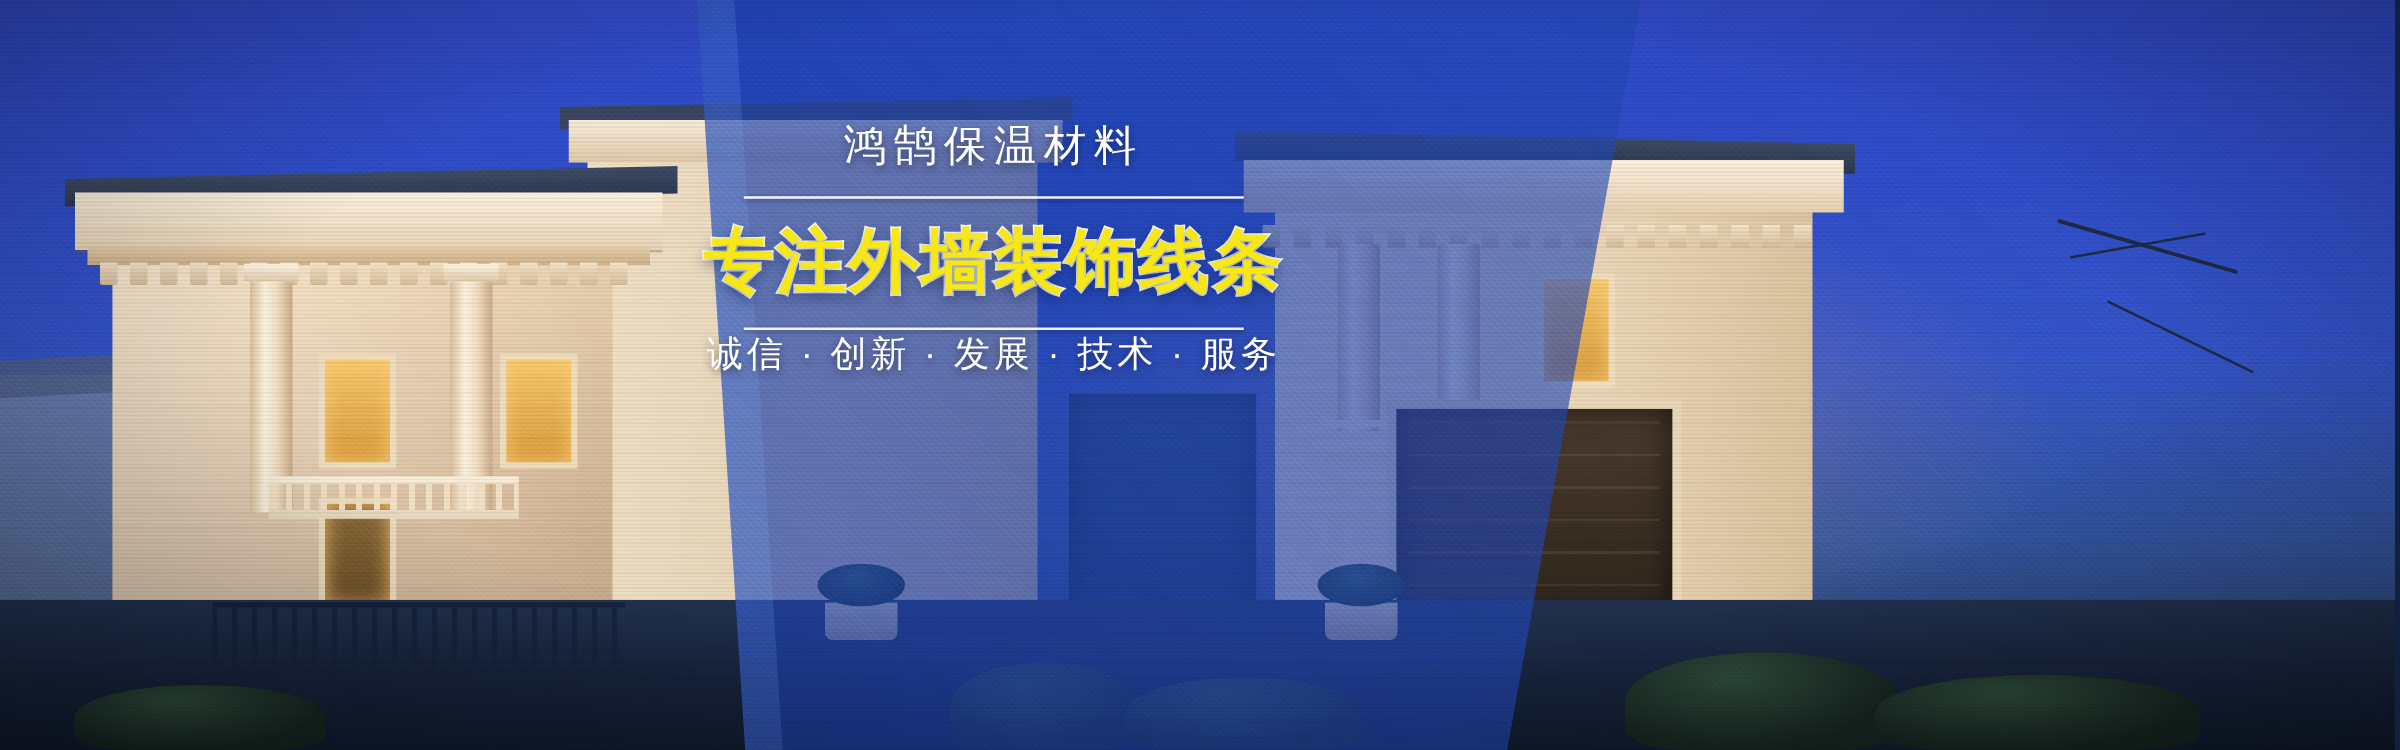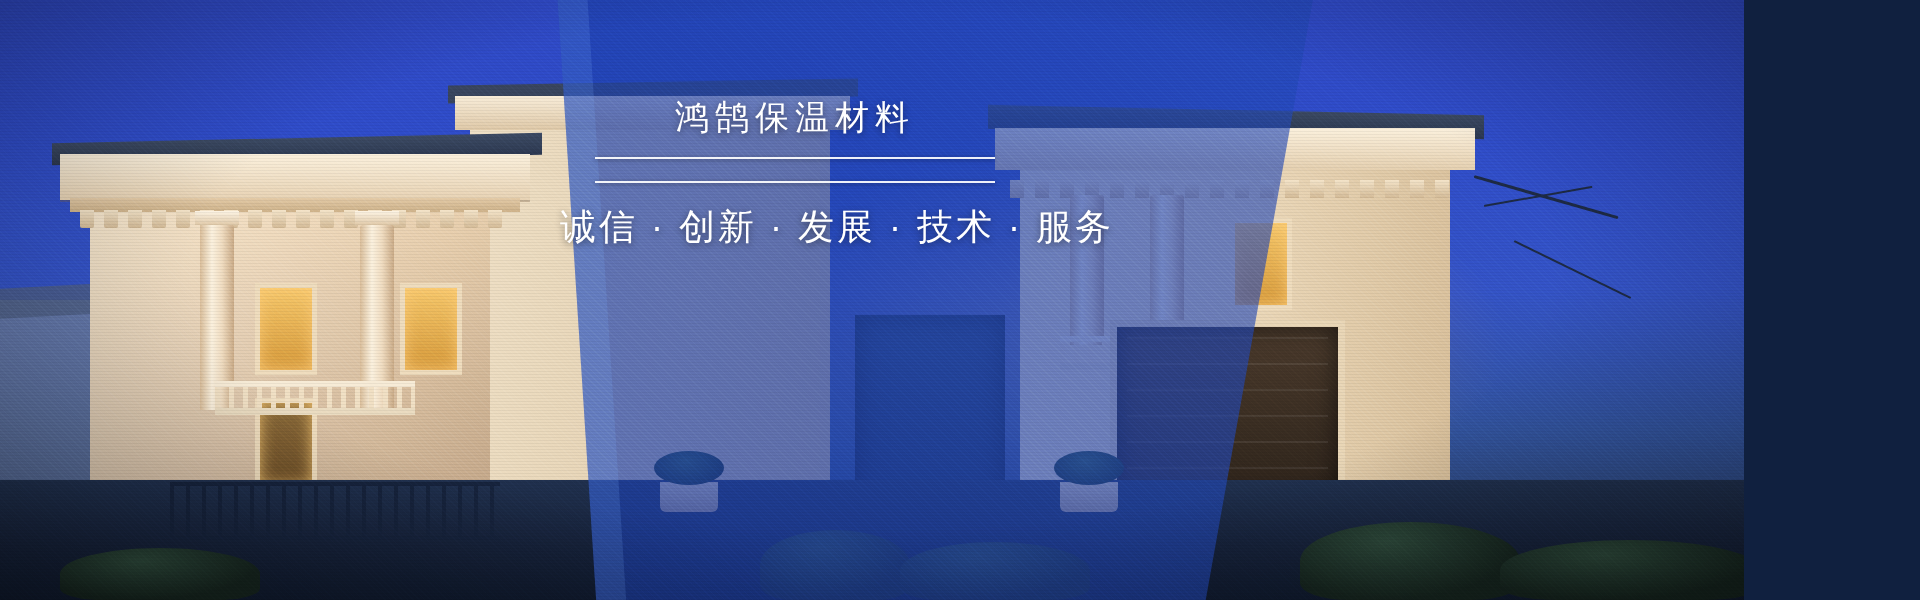--- a/index.html
+++ b/index.html
@@ -1,21 +1,21 @@
 <!DOCTYPE html>
 <html><head>
 <meta charset="utf-8">
 <title>Banner</title>
 <style>
   * { margin:0; padding:0; box-sizing:border-box; }
   html,body { background:#10203f; }
 
   .stage{
     position:relative;
-    width:1744px;
+    width:1916px;
     height:600px;
     overflow:hidden;
     font-family:"Liberation Sans","DejaVu Sans",sans-serif;
     background:#701a75;
   }
 
   
   .sky{
     position:absolute; inset:0;
     background:
@@ -246,22 +246,21 @@
     margin-top:18px;
     font-size:56px; font-weight:700; line-height:1.14;
     letter-spacing:2px;
     color:#f7e714;
     -webkit-text-stroke:2.5px #ffffff;
     paint-order:stroke fill;
     text-shadow:0 4px 10px rgba(10,25,70,.55);
     white-space:nowrap;
   }
   .tagline{
-    margin-top:20px;
-    font-size:36px; letter-spacing:3px; color:#ffffff; font-weight:400;
+    font-size:29px; letter-spacing:3px; color:#ffffff; font-weight:400;
     text-shadow:0 2px 7px rgba(0,0,0,.45);
     white-space:nowrap;
   }
 </style>
 </head>
 <body>
 
 <div class="stage">
 
   <div class="sky"></div>
@@ -366,17 +365,18 @@
   <div class="panel"></div>
   <div class="panel-edge"></div>
 
   <div class="hatch"></div>
   <div class="scan"></div>
   <div class="vignette"></div>
 
   <div class="copy">
     <div class="brand">鸿鹄保温材料</div>
     <div class="rule"></div>
+    <div class="headline">专注外墙装饰线条</div>
     <div class="rule lower"></div>
     <div class="tagline">诚信 · 创新 · 发展 · 技术 · 服务</div>
   </div>
 
 </div>
 
 </body></html>

